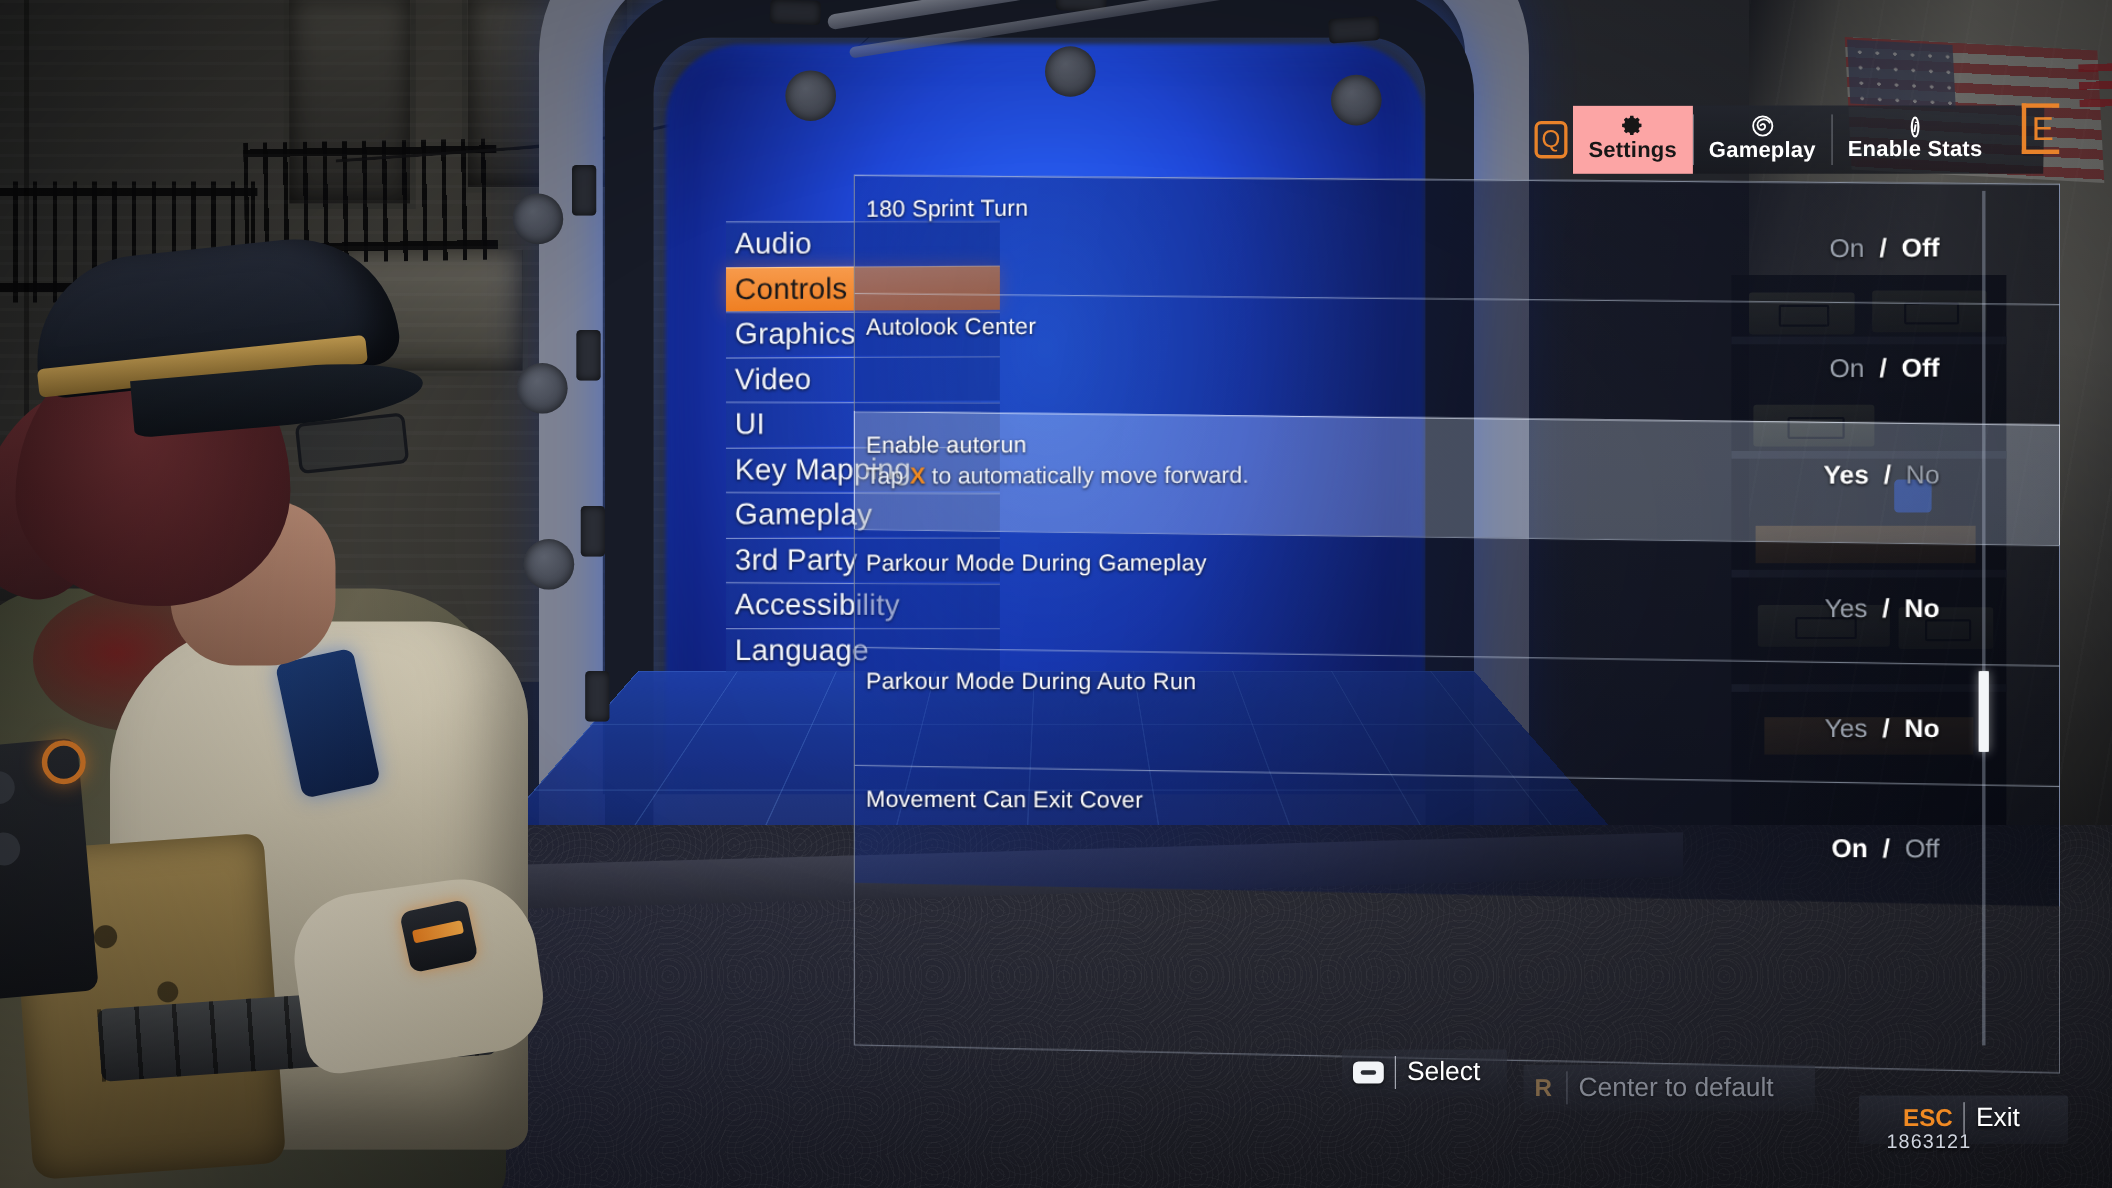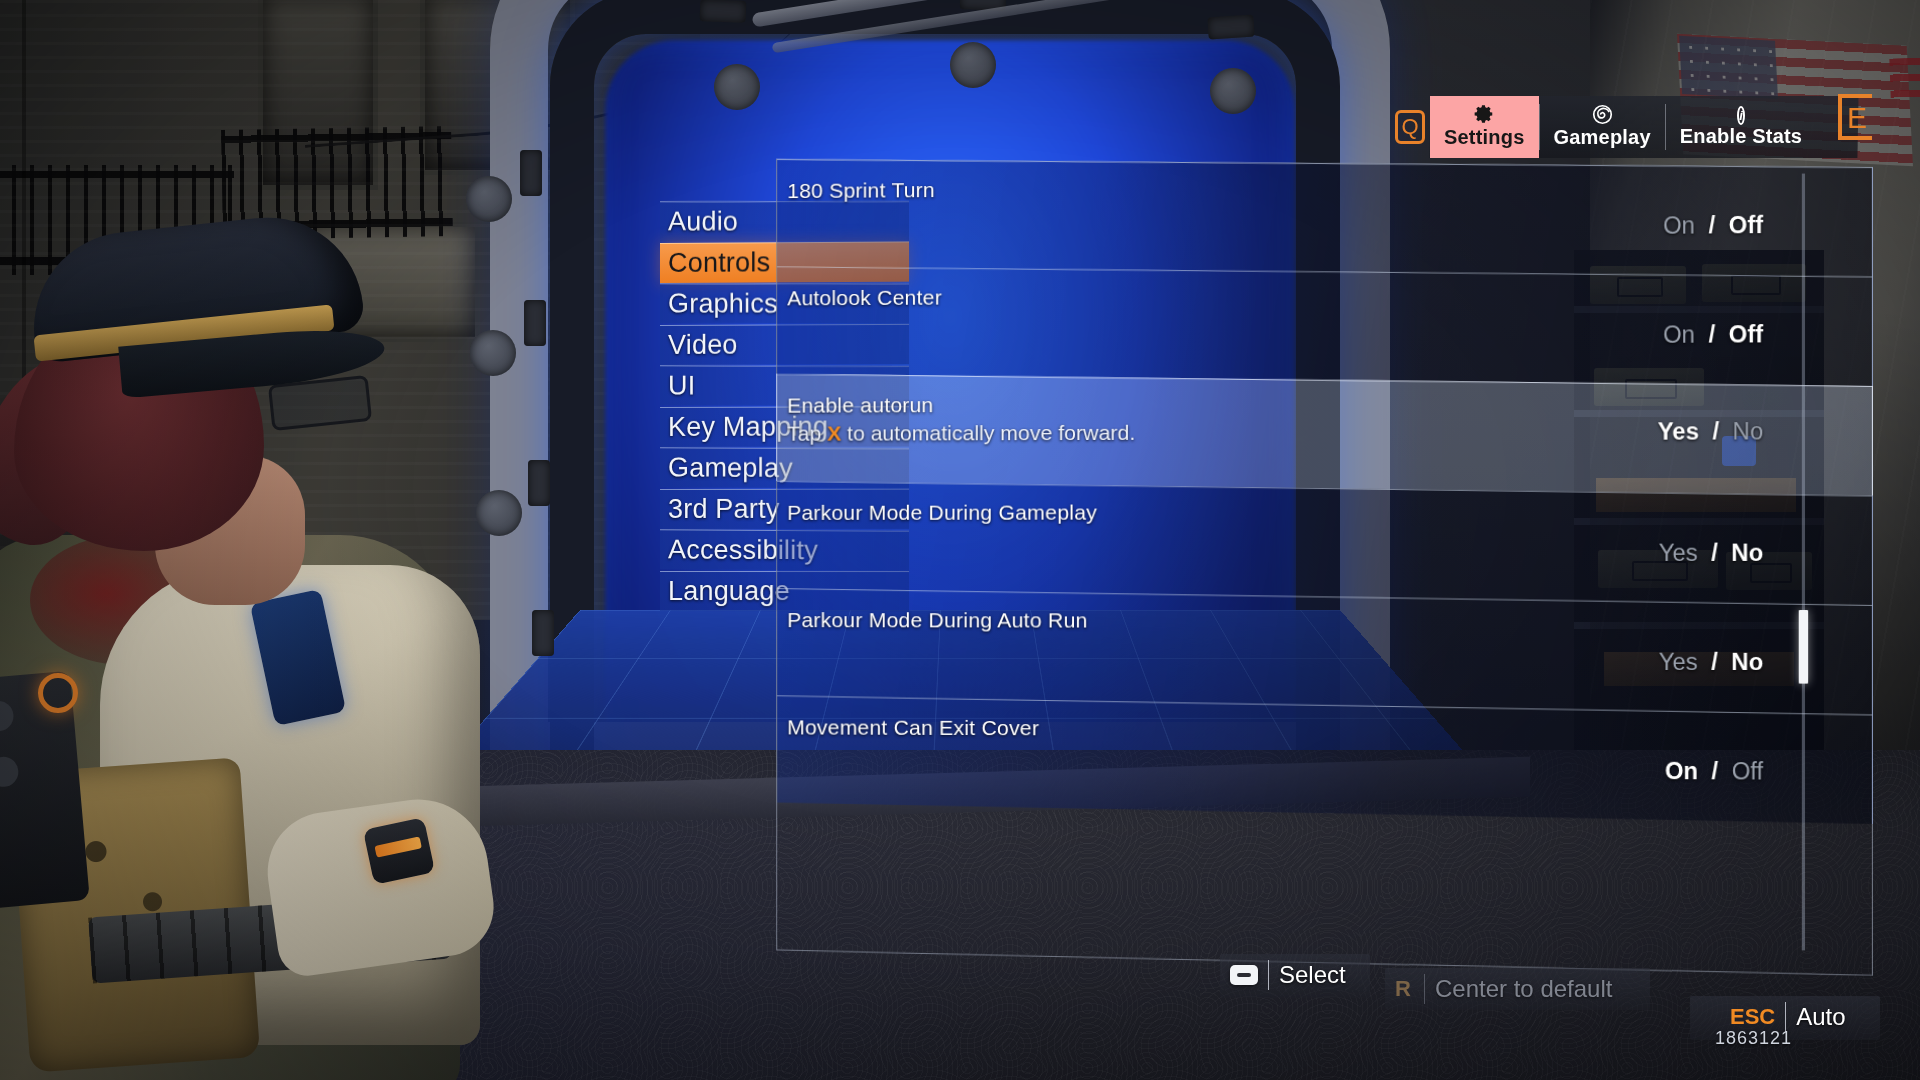--- a/index.html
+++ b/index.html
@@ -691,17 +691,17 @@
   <div class="fhint dim" style="left:162px; top:16px;">
     <span class="fkey">R</span>
     <span class="divider"></span>
     <span class="flabel">Center to default</span>
   </div>
 
   <div class="hint-plate" style="left:460px; top:38px; width:190px; height:44px;"></div>
   <div class="fhint" style="left:488px; top:44px;margin-left:12px;">
     <span class="fkey" style="min-width:44px;">ESC</span>
     <span class="divider"></span>
-    <span class="flabel">Auto</span>
+    <span class="flabel">Exit</span>
   </div>
 </div>
 
 <div id="build">1863121</div>
 
 </body></html>

